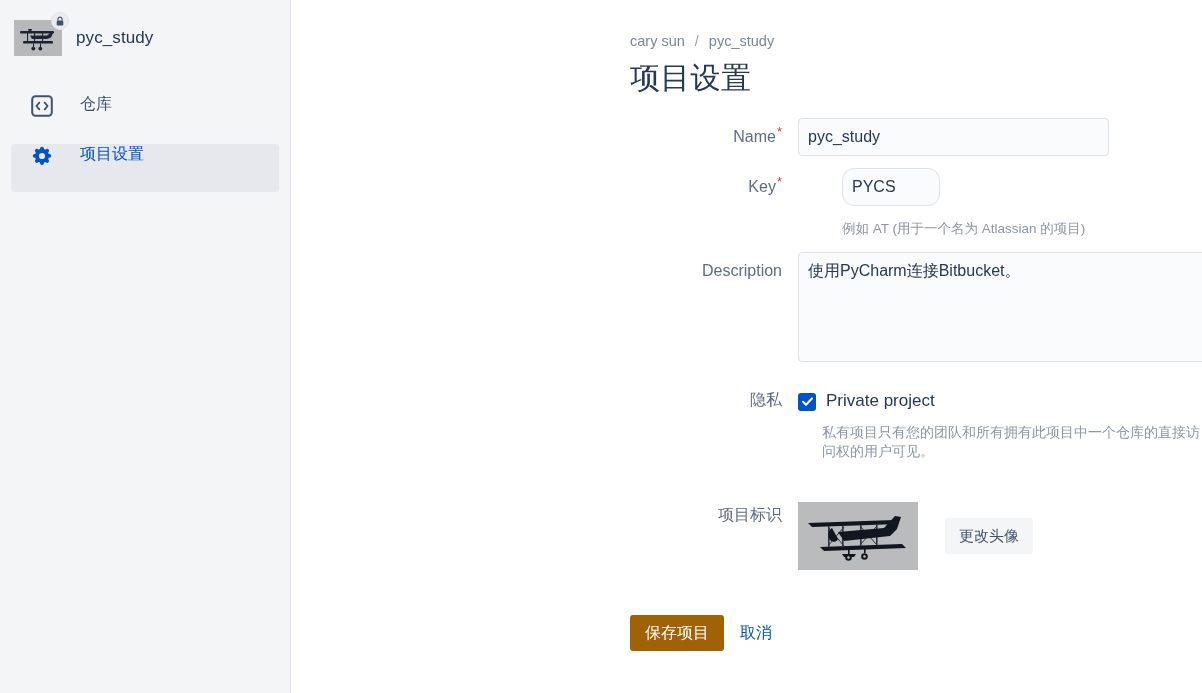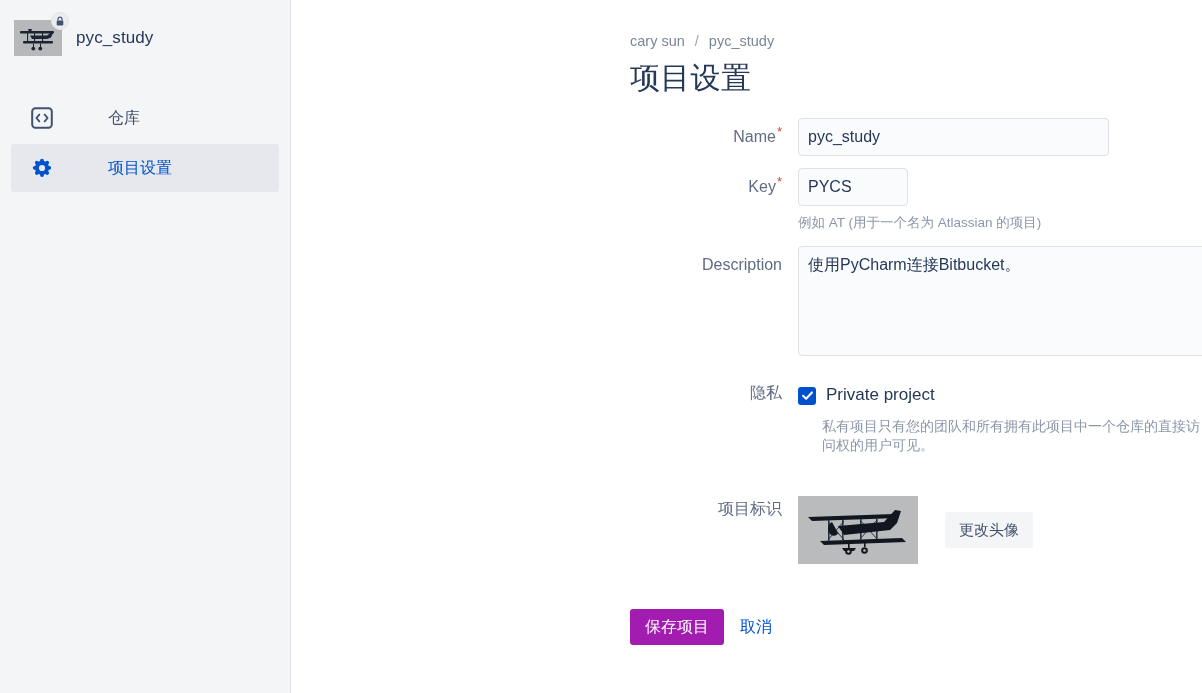--- a/index.html
+++ b/index.html
@@ -73,27 +73,26 @@
     white-space: nowrap;
   }
 
   .nav {
     margin-top: 36px;
     padding: 0 11px;
   }
 
   .nav-item {
     display: flex;
-    align-items: center;
+    align-items: flex-start;
     height: 48px;
     padding-left: 19px;
     border-radius: 3px;
     cursor: pointer;
     margin-bottom: 2px;
-    gap: 28px;
   }
 
   .nav-item .nav-icon {
     width: 24px;
     height: 24px;
     flex: 0 0 24px;
     display: flex;
     align-items: center;
     justify-content: center;
   }
@@ -178,26 +177,26 @@
     background: #fafbfc;
     border: 1px solid #dfe1e6;
     border-radius: 4px;
     font-family: inherit;
     font-size: 16px;
     color: #253858;
     padding: 0 9px;
     outline: none;
   }
   .text-input.name { width: 311px; }
-  .text-input.key  { width: 110px; }
+  .text-input.key  { width: 98px; border-radius: 12px; }
 
   .hint {
     font-size: 13.5px;
     color: #8b96a8;
-    margin-top: 8px;
+    margin-top: 14px;
     line-height: 1.4;
   }
 
   .ta-wrap { position: relative; width: 624px; }
   textarea.text-area {
     width: 624px;
     height: 110px;
     background: #fafbfc;
     border: 1px solid #dfe1e6;
     border-radius: 4px;
@@ -205,21 +204,21 @@
     font-size: 16px;
     color: #253858;
     padding: 7px 9px;
     outline: none;
     resize: none;
     line-height: 1.4;
     overflow: hidden;
   }
 
   .row-gap-name { margin-top: 4px; align-items: flex-end; }
-  .row-gap-key  { margin-top: 12px; }
+  .row-gap-key  { margin-top: 12px; gap: 44px; }
   .row-gap-desc { margin-top: 13px; }
   .row-gap-priv { margin-top: 23px; }
   .row-gap-logo { margin-top: 40px; }
 
   .check-line {
     display: flex;
     align-items: flex-end;
     height: 22px;
   }
   .checkbox {
@@ -232,21 +231,21 @@
     justify-content: center;
     flex: 0 0 18px;
     cursor: pointer;
   }
   .check-text {
     margin-left: 10px;
     font-size: 17px;
     color: #253858;
     white-space: nowrap;
   }
-  .priv-label { line-height: 22px; font-family: Liberation Mono, monospace; }
+  .priv-label { line-height: 22px; }
 
   .priv-hint {
     font-size: 14px;
     color: #8b96a8;
     margin-top: 12px;
     margin-left: 24px;
     line-height: 1.4;
   }
 
   .logo-label { line-height: 26px; text-align: right; }
@@ -278,21 +277,21 @@
   }
 
   .actions {
     display: flex;
     align-items: center;
     margin: 45px 0 0 339px;
   }
   .btn-primary {
     height: 36px;
     padding: 0 15px;
-    background: #a21caf;
+    background: #a16207;
     border: none;
     border-radius: 3px;
     color: #ffffff;
     font-family: inherit;
     font-size: 16px;
     cursor: pointer;
     white-space: nowrap;
   }
   .btn-link {
     margin-left: 16px;

